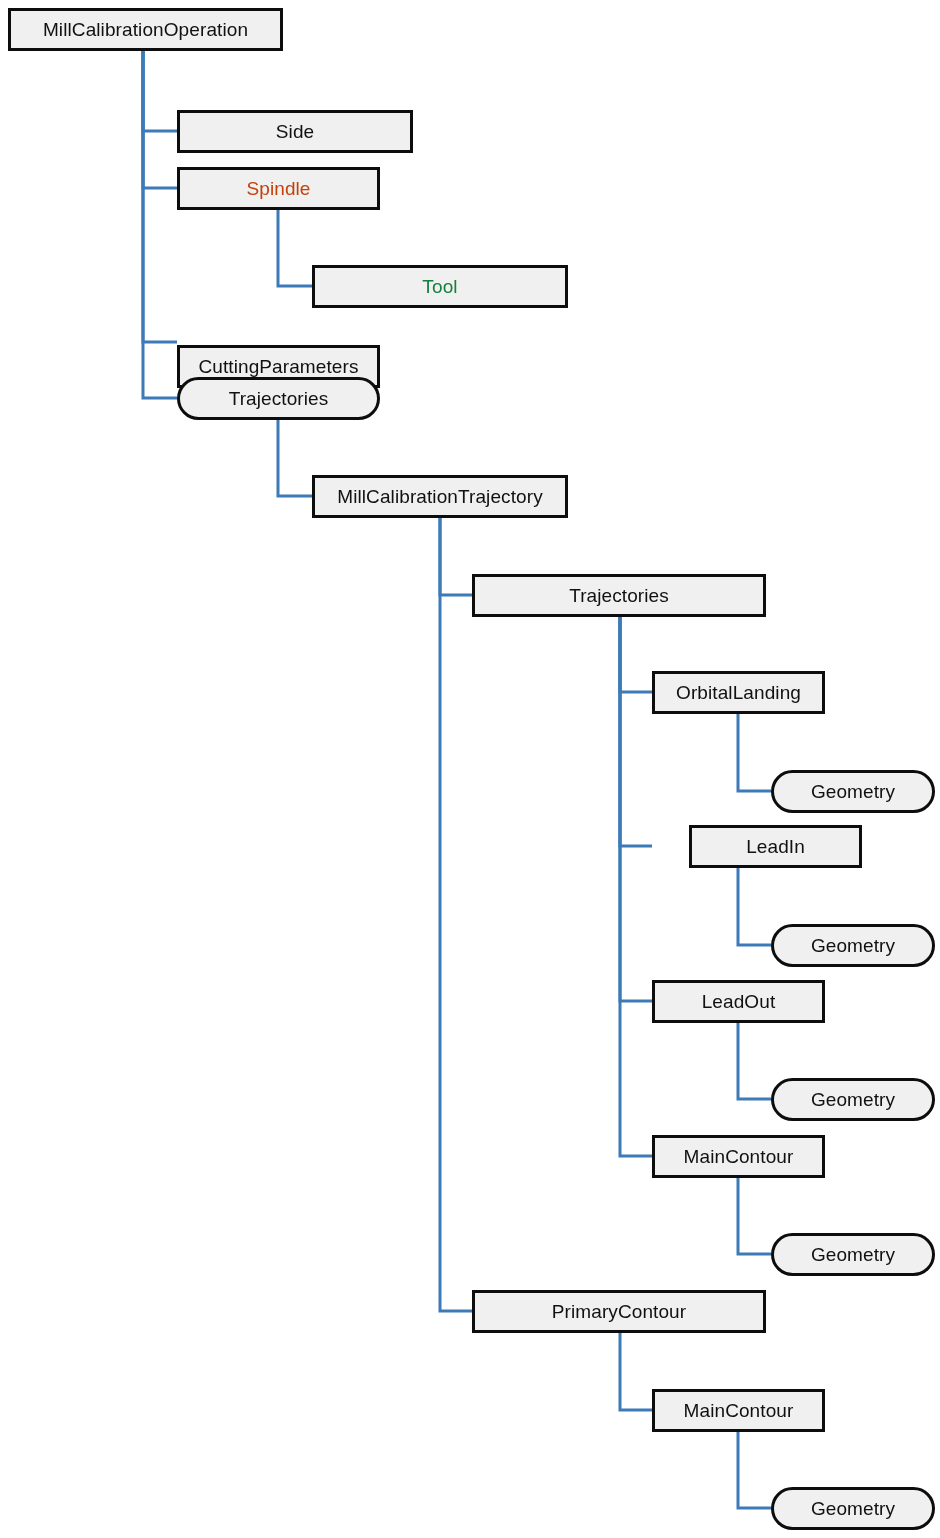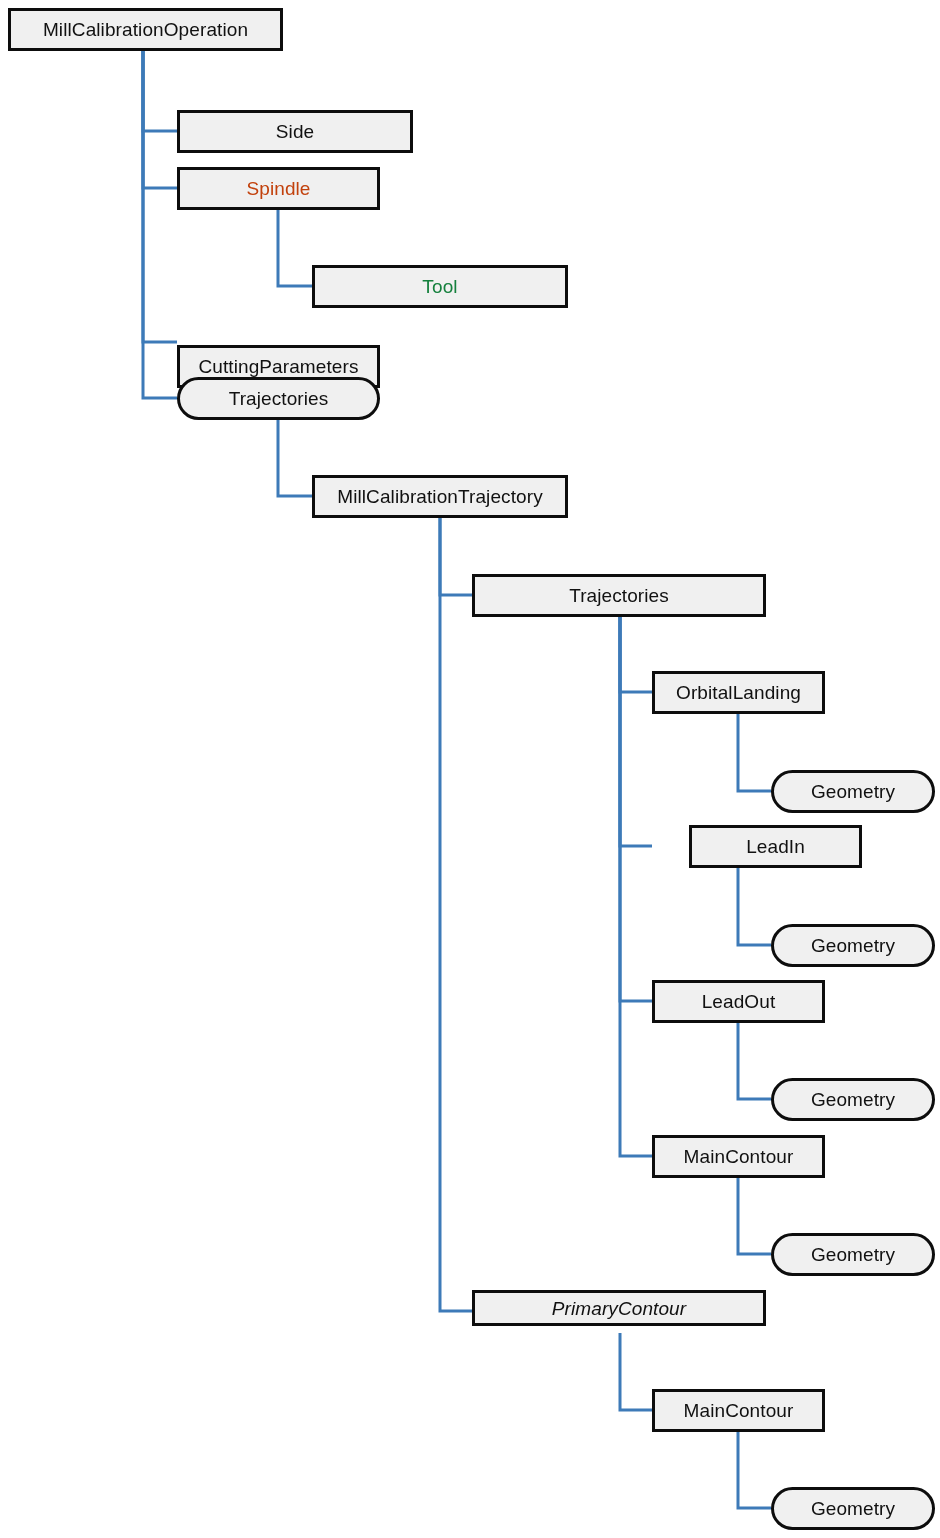--- a/index.html
+++ b/index.html
@@ -118,21 +118,21 @@
       </div>
       <div class="node rounded" style="left: 771px; top: 1078px; width: 164px; height: 43px; background: rgb(240, 240, 240); border-color: rgb(13, 13, 13); color: rgb(17, 17, 17);">
         <span class="node-label">Geometry</span>
       </div>
       <div class="node" style="left: 652px; top: 1135px; width: 173px; height: 43px; background: rgb(240, 240, 240); border-color: rgb(13, 13, 13); color: rgb(17, 17, 17);">
         <span class="node-label">MainContour</span>
       </div>
       <div class="node rounded" style="left: 771px; top: 1233px; width: 164px; height: 43px; background: rgb(240, 240, 240); border-color: rgb(13, 13, 13); color: rgb(17, 17, 17);">
         <span class="node-label">Geometry</span>
       </div>
-      <div class="node" style="left: 472px; top: 1290px; width: 294px; height: 36px; background: rgb(240, 240, 240); border-color: rgb(13, 13, 13); color: rgb(17, 17, 17); font-style: italic;">
+      <div class="node" style="left: 472px; top: 1290px; width: 294px; height: 43px; background: rgb(240, 240, 240); border-color: rgb(13, 13, 13); color: rgb(17, 17, 17);">
         <span class="node-label">PrimaryContour</span>
       </div>
       <div class="node" style="left: 652px; top: 1389px; width: 173px; height: 43px; background: rgb(240, 240, 240); border-color: rgb(13, 13, 13); color: rgb(17, 17, 17);">
         <span class="node-label">MainContour</span>
       </div>
       <div class="node rounded" style="left: 771px; top: 1487px; width: 164px; height: 43px; background: rgb(240, 240, 240); border-color: rgb(13, 13, 13); color: rgb(17, 17, 17);">
         <span class="node-label">Geometry</span>
       </div>
     </div>
 </div>

